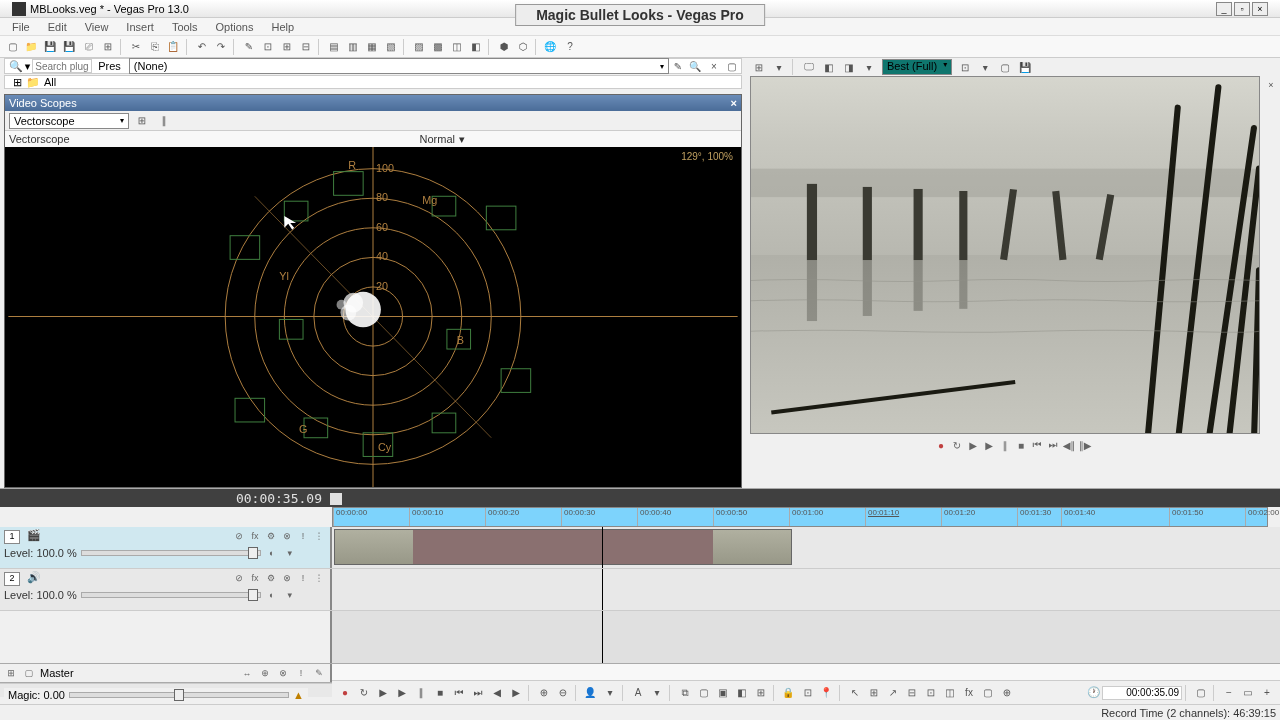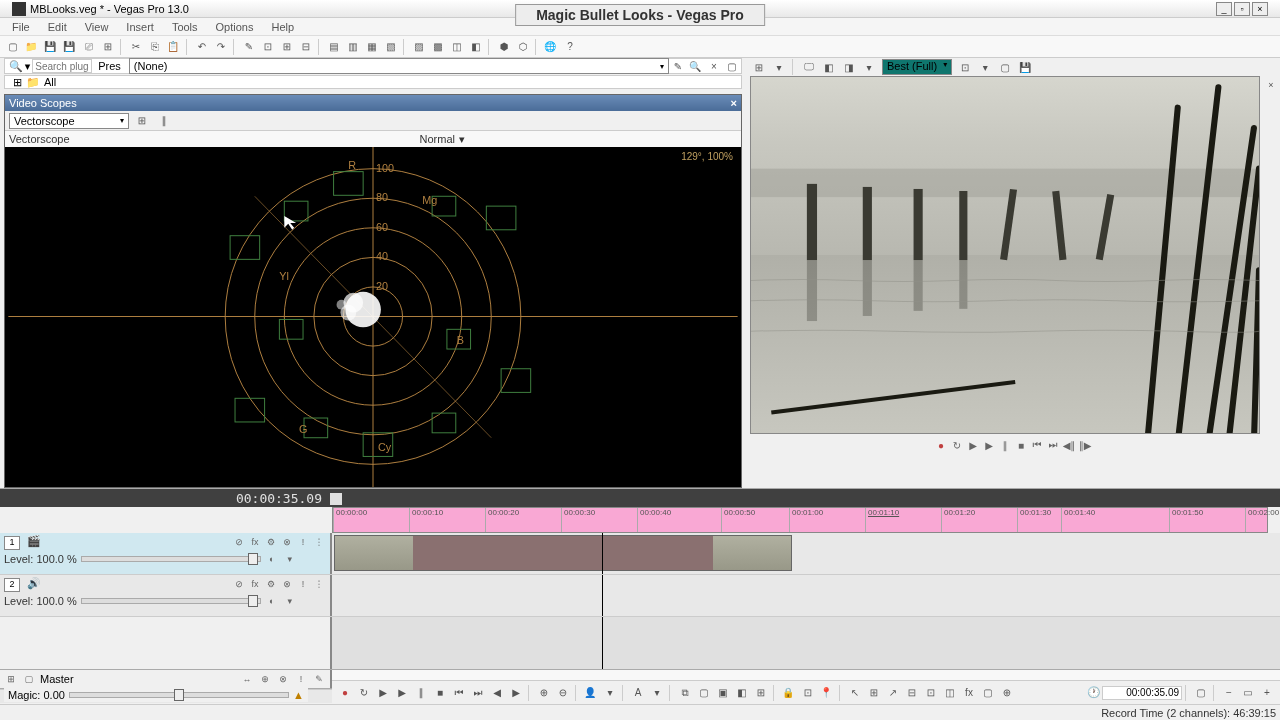--- a/index.html
+++ b/index.html
@@ -34,21 +34,21 @@
 .preview-toolbar{height:18px;display:flex;align-items:center;padding:2px 4px;gap:2px;background:#f0f0f0}
 .preview-area{position:absolute;top:18px;left:4px;right:20px;bottom:54px;background:#fff;border:1px solid #888;display:flex;align-items:center;justify-content:center}
 .preview-img{width:100%;height:100%;position:relative;overflow:hidden}
 .transport{position:absolute;bottom:34px;left:0;right:0;height:18px;display:flex;align-items:center;justify-content:center;gap:2px}
 .transport-btn{width:14px;height:14px;display:flex;align-items:center;justify-content:center;cursor:pointer;color:#666;font-size:10px}
 .preview-info{position:absolute;bottom:8px;left:0;right:0;text-align:center;font-size:10px;color:#333}
 .preview-info .row{display:flex;justify-content:center;gap:8px}
 .timeline-area{position:absolute;bottom:30px;left:0;right:0;height:202px;background:#f0f0f0;border-top:1px solid #aaa}
 .time-header{height:18px;background:#404040;color:#fff;display:flex;align-items:center;position:relative}
 .time-display{font-family:monospace;font-size:13px;padding:0 8px;text-align:right;width:330px;color:#e0e0e0}
-.ruler{flex:1;height:26px;background:#f9a8d4;border:1px solid #888;position:relative;font-size:8px;color:#666;margin-right:12px}
+.ruler{flex:1;height:20px;background:#7dd3fc;border:1px solid #888;position:relative;font-size:8px;color:#666;margin-right:12px}
 .ruler-mark{position:absolute;top:0;font-size:8px;color:#555;border-left:1px solid #aaa;height:100%;padding-left:2px}
 .tracks{position:relative}
 .track{height:42px;border-bottom:1px solid #ccc;display:flex;background:#f8f8f8}
 .track-header{width:332px;border-right:2px solid #888;padding:2px 4px;position:relative}
 .track-header.video{background:#d0e8f0}
 .track-header.audio{background:#e8e8e8}
 .track-num{display:inline-block;width:16px;height:14px;background:#fff;border:1px solid #888;text-align:center;font-size:9px;margin-right:4px}
 .track-controls{position:absolute;right:4px;top:2px;display:flex;gap:2px}
 .track-icon{width:14px;height:14px;display:flex;align-items:center;justify-content:center;font-size:9px;color:#666;cursor:pointer}
 .track-level{font-size:10px;color:#333;margin-top:2px;display:flex;align-items:center;gap:4px}
@@ -320,21 +320,21 @@
     <div style="width:12px;background:#e0e0e0;height:12px;margin-top:2px"></div>
   </div>
   <div style="display:flex">
     <div style="width:332px;height:14px;background:#f0f0f0"></div>
     <div class="ruler" id="ruler">
         <div class="ruler-mark" style="left: 0px;">00:00:00</div>
         <div class="ruler-mark" style="left: 76px;">00:00:10</div>
         <div class="ruler-mark" style="left: 152px;">00:00:20</div>
         <div class="ruler-mark" style="left: 228px;">00:00:30</div>
         <div class="ruler-mark" style="left: 304px;">00:00:40</div>
-        <div class="ruler-mark" style="left: 380px; margin-left: 8px;">00:00:50</div>
+        <div class="ruler-mark" style="left: 380px;">00:00:50</div>
         <div class="ruler-mark" style="left: 456px;">00:01:00</div>
         <div class="ruler-mark" style="left: 532px; text-decoration: underline;">00:01:10</div>
         <div class="ruler-mark" style="left: 608px;">00:01:20</div>
         <div class="ruler-mark" style="left: 684px;">00:01:30</div>
         <div class="ruler-mark" style="left: 728px;">00:01:40</div>
         <div class="ruler-mark" style="left: 836px;">00:01:50</div>
         <div class="ruler-mark" style="left: 912px;">00:02:00</div>
       </div>
   </div>
   <div class="tracks">

